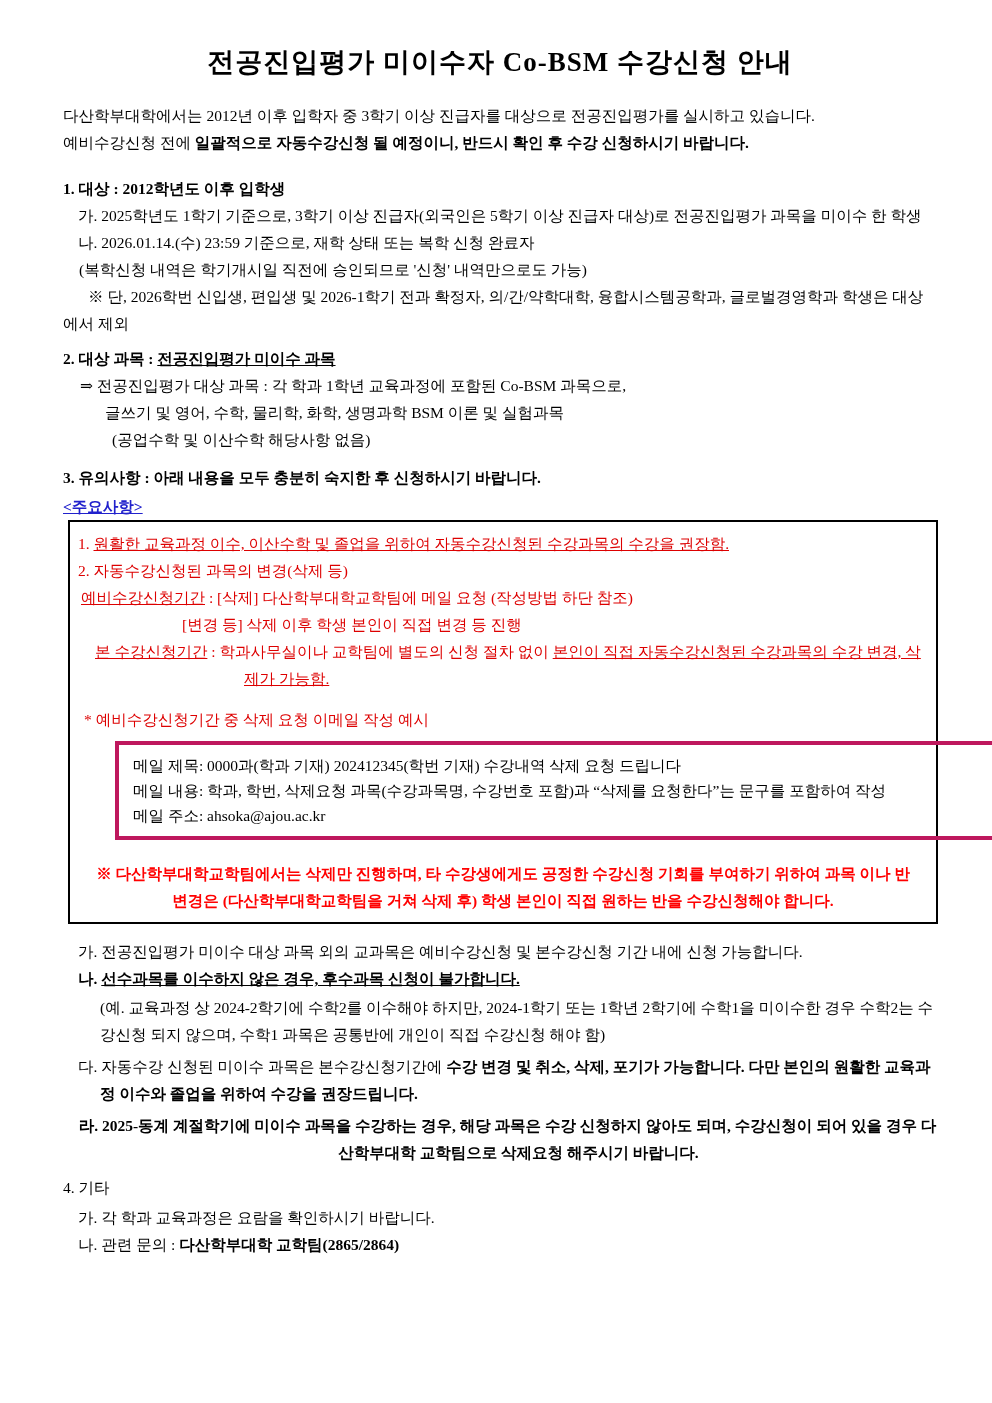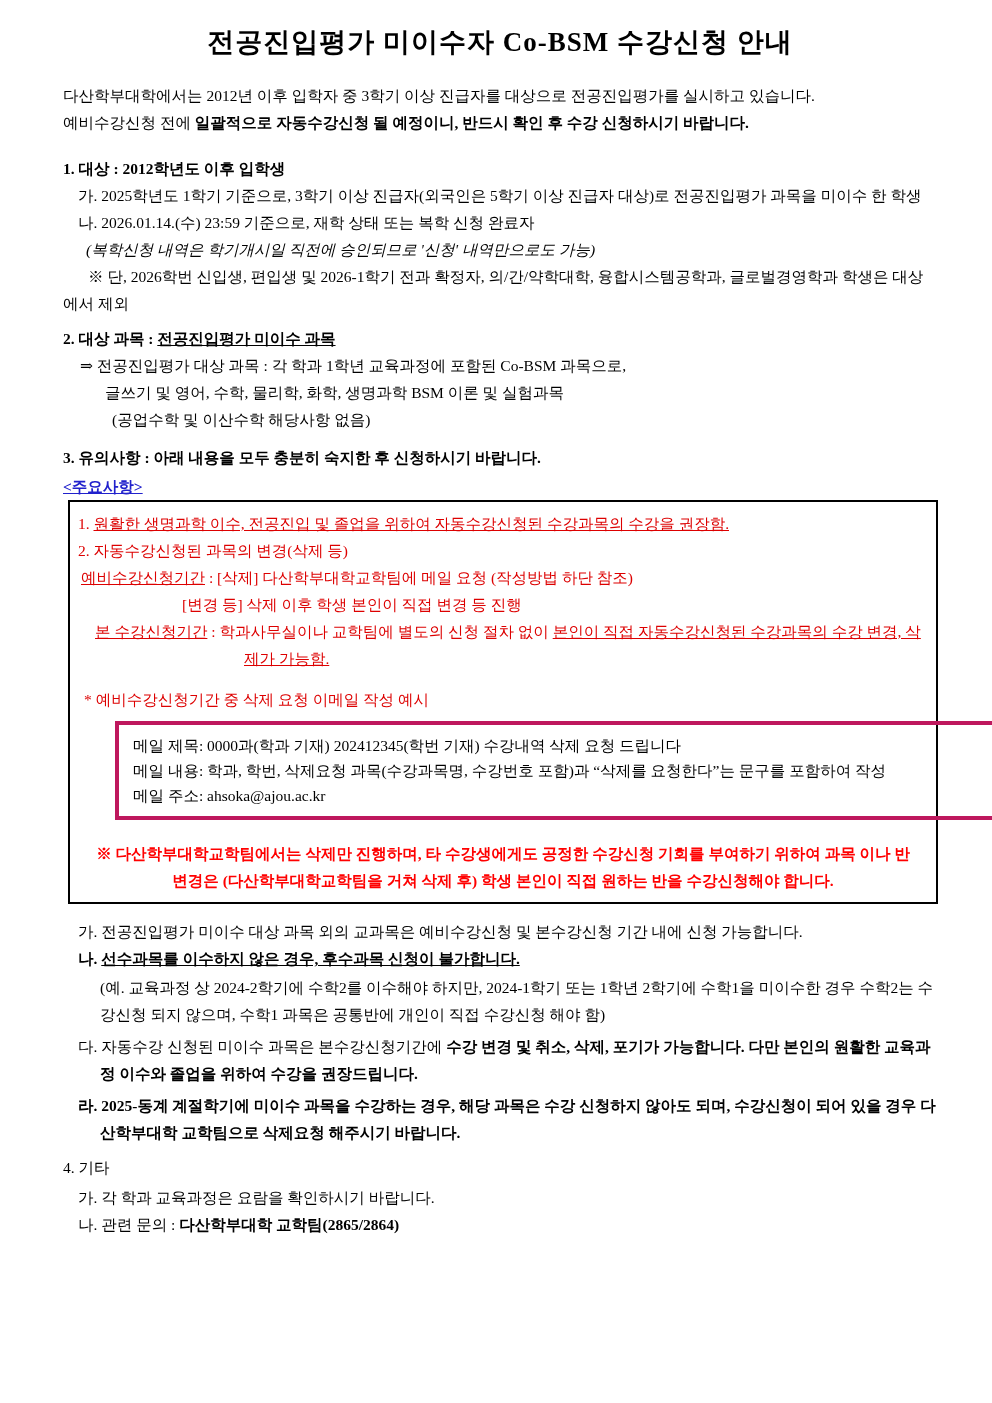--- a/index.html
+++ b/index.html
@@ -8,39 +8,39 @@
     position:relative;
     width:992px; height:1403px;
     margin:0 auto;
     background:#ffffff;
     font-family:"Liberation Serif","DejaVu Serif",serif;
     font-size:15.5px;
     line-height:27px;
     color:#000;
     overflow:hidden;
   }
-  .content { padding:24px 55px 0 63px; }
+  .content { padding:44px 55px 0 63px; }
 
   .title {
     text-align:center;
     font-size:27px;
     line-height:36px;
     font-weight:bold;
     letter-spacing:1px;
   }
 
-  .b { font-weight:bold; }
+  .b { font-weight:bold;text-align:center; }
   .u { text-decoration:underline; }
   .blue { color:#2121cc; }
 
   .intro { margin-top:22px; }
 
   .sec1-heading { margin-top:19px; font-weight:bold; }
   .hang { padding-left:37px; text-indent:-22px; }   
-  .note1 { margin-left:23px;font-style:italic; }                      
+  .note1 { margin-left:16px; }                      
   .exclude { text-indent:25px; }                    
 
   .sec2-heading { margin-top:8px; font-weight:bold; }
   .arrow-line { margin-left:17px; }
   .s2-line2 { margin-left:42px; }
   .s2-line3 { margin-left:49px; }
 
   .sec3-heading { margin-top:11px; font-weight:bold; }
   .box-label { margin-top:4px; line-height:24px; font-weight:bold; }
 
@@ -104,21 +104,21 @@
 
     <div class="sec2-heading"><span>2. 대상 과목 : </span><span class="u">전공진입평가 미이수 과목</span></div>
     <div class="arrow-line">⇒ 전공진입평가 대상 과목 : 각 학과 1학년 교육과정에 포함된 Co-BSM 과목으로,</div>
     <div class="s2-line2">글쓰기 및 영어, 수학, 물리학, 화학, 생명과학 BSM 이론 및 실험과목</div>
     <div class="s2-line3">(공업수학 및 이산수학 해당사항 없음)</div>
 
     <div class="sec3-heading">3. 유의사항 : 아래 내용을 모두 충분히 숙지한 후 신청하시기 바랍니다.</div>
     <div class="box-label blue u">&lt;주요사항&gt;</div>
 
     <div class="notice-box">
-      <div class="box-item"><span>1. </span><span class="u">원활한 생명과학 이수, 전공진입 및 졸업을 위하여 자동수강신청된 수강과목의 수강을 권장함.</span></div>
+      <div class="box-item"><span>1. </span><span class="u">원활한 교육과정 이수, 이산수학 및 졸업을 위하여 자동수강신청된 수강과목의 수강을 권장함.</span></div>
       <div class="box-item">2. 자동수강신청된 과목의 변경(삭제 등)</div>
       <div class="box-sub"><span class="u">예비수강신청기간</span><span> : [삭제] 다산학부대학교학팀에 메일 요청 (작성방법 하단 참조)</span></div>
       <div class="box-sub2">[변경 등] 삭제 이후 학생 본인이 직접 변경 등 진행</div>
       <div class="box-sub-line1"><span class="u">본 수강신청기간</span><span> : 학과사무실이나 교학팀에 별도의 신청 절차 없이 </span><span class="u">본인이 직접 자동수강신청된 수강과목의 수강 변경, 삭제가 가능함.</span></div>
 
       <div class="email-label">* 예비수강신청기간 중 삭제 요청 이메일 작성 예시</div>
 
       <div class="email-box">
         <div>메일 제목: 0000과(학과 기재) 202412345(학번 기재) 수강내역 삭제 요청 드립니다</div>
         <div>메일 내용: 학과, 학번, 삭제요청 과목(수강과목명, 수강번호 포함)과 “삭제를 요청한다”는 문구를 포함하여 작성</div>

